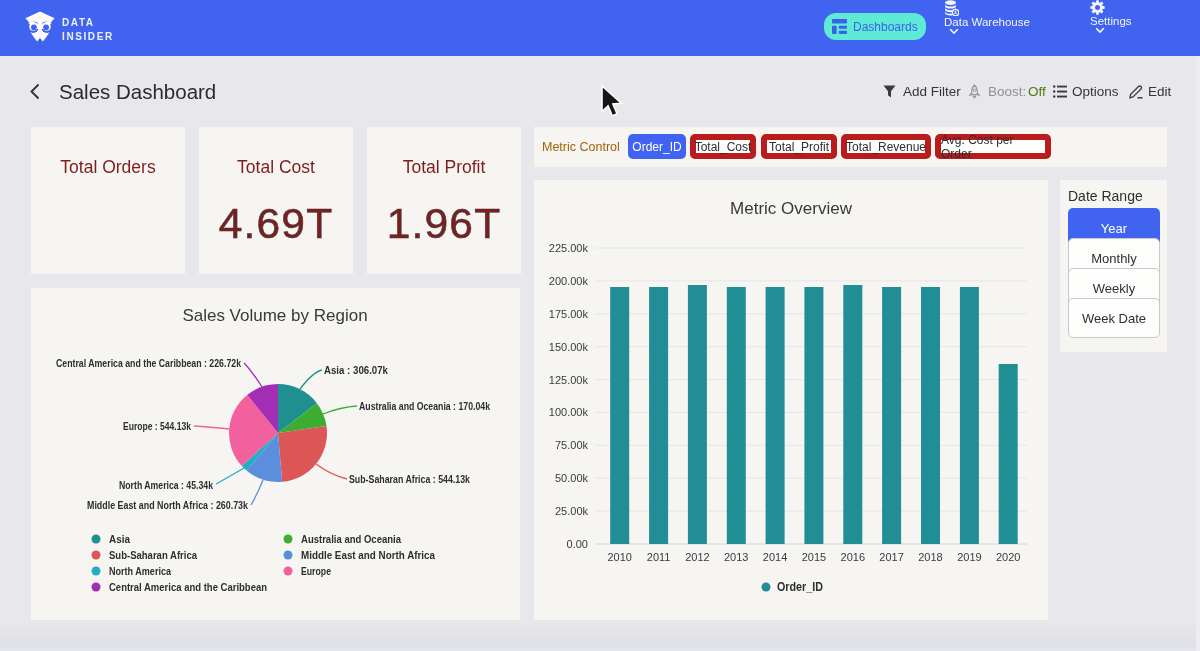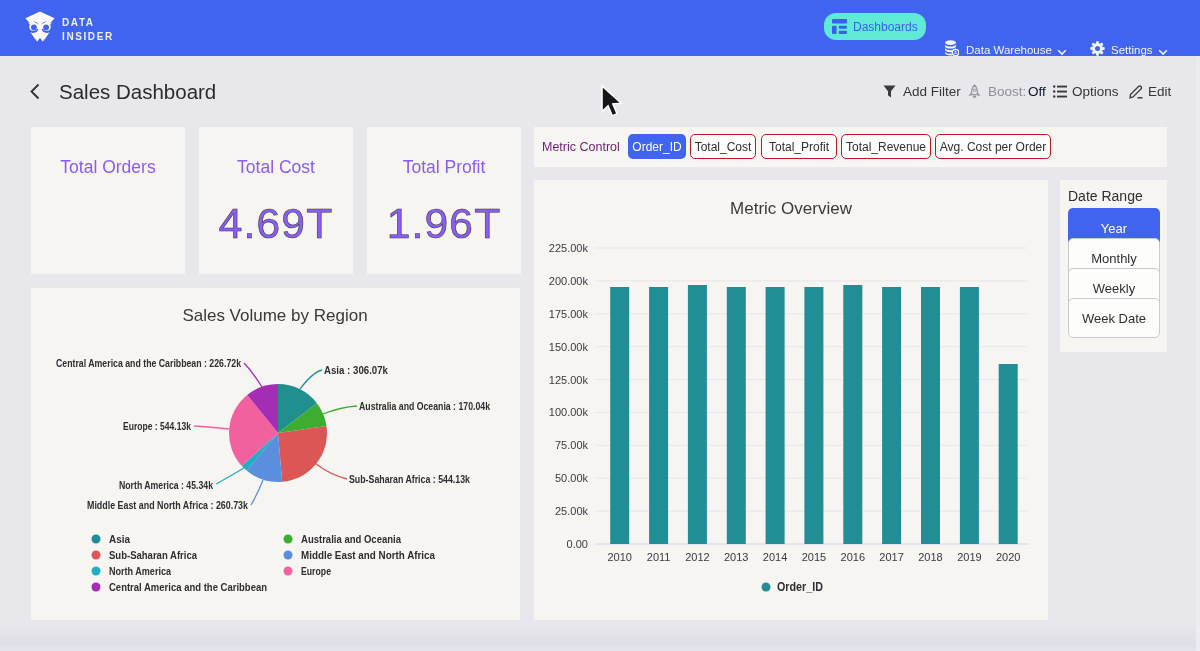--- a/index.html
+++ b/index.html
@@ -3,30 +3,30 @@
 <meta charset="utf-8">
 <style>
 * { margin:0; padding:0; box-sizing:border-box; }
 html,body { width:1200px; height:651px; overflow:hidden; }
 body { font-family:"Liberation Sans", sans-serif; background:#E8E7EC; position:relative; }
 .abs { position:absolute; }
 
 #hdr { position:absolute; left:0; top:0; width:1200px; height:56px; background:#4164F0; }
 #logo-text { position:absolute; left:62px; top:16px; color:#EDF0FB; font-size:10px; font-weight:bold; letter-spacing:1.6px; line-height:14px; }
 .pill { position:absolute; left:824px; top:13px; width:102px; height:27px; background:#5eead4; border-radius:12px; color:#3C60EE; font-size:12px; font-weight:500; display:flex; align-items:center; }
-.navitem { position:absolute; top:0; height:56px; display:flex; align-items:flex-end; color:#F3F5FD; font-size:11.5px; }
+.navitem { position:absolute; top:0; height:56px; display:flex; align-items:flex-start; color:#F3F5FD; font-size:11.5px;flex-direction:column; }
 
 .tbtxt { position:absolute; font-size:13.5px; color:#35353A; top:83.5px; }
 
 .card { position:absolute; background:#F6F5F2; }
-.kpi { top:127px; width:154px; height:147px; text-align:center; color:#8b5cf6; }
+.kpi { top:127px; width:154px; height:147px; text-align:center; color:#7f1d1d; }
 .kpi .t { margin-top:30px; font-size:17.5px; }
 .kpi .v { margin-top:22px; font-size:42.5px; font-weight:400; letter-spacing:1.2px; -webkit-text-stroke:0.6px #39393D; }
 
-.mbtn { position:absolute; top:134px; height:25px; border:1px solid #b91c1c; border-radius:5px; background:#FDFDFC; font-size:12px; color:#2F2F33; display:flex; align-items:center; justify-content:center; }
+.mbtn { position:absolute; top:134px; height:25px; border:6px solid #b91c1c; border-radius:5px; background:#FDFDFC; font-size:12px; color:#2F2F33; display:flex; align-items:center; justify-content:center; }
 
 .dbtn { position:absolute; left:1068px; width:92px; height:40px; border:1px solid #C9C9CD; border-radius:5px; background:#FDFDFC; font-size:13px; color:#2F2F33; display:flex; align-items:center; justify-content:center; }
 .sel { background:#4164F0 !important; color:#FFFFFF !important; border:none !important; }
 #botgrad { position:absolute; left:0; bottom:0; width:1200px; height:28px; background:linear-gradient(#E8E7EC,#E0DFE6 75%,#E3E6ED); }
 #scrollstrip { position:absolute; right:0; top:56px; width:4px; height:595px; background:#EDECF0; }
 </style>
 </head>
 <body>
 <div id="botgrad"></div>
 <div id="scrollstrip"></div>
@@ -86,21 +86,21 @@
 
 <svg class="abs" style="left:883px;top:85px" width="13" height="13" viewBox="0 0 13 13">
     <path d="M0.5 0.5 L12.5 0.5 L8 6.2 L8 12.5 L5 10.2 L5 6.2 Z" fill="#3A3A3E"></path>
   </svg>
 <div class="tbtxt" style="left:903px">Add Filter</div>
 <svg class="abs" style="left:968px;top:83.5px" width="13" height="15" viewBox="0 0 13 15">
   <path d="M6.5 1 C8.5 2.8 9.3 5.5 9.3 7.8 L9.3 10.5 L3.7 10.5 L3.7 7.8 C3.7 5.5 4.5 2.8 6.5 1 Z M3.7 8.5 L1.8 11.2 L3.7 10.8 Z M9.3 8.5 L11.2 11.2 L9.3 10.8 Z M5.4 11.5 L5.4 13.6 M7.6 11.5 L7.6 13.6 M6.5 11.5 L6.5 14.3" stroke="#96969E" stroke-width="1.1" fill="none"></path>
   <circle cx="6.5" cy="6.3" r="1.3" stroke="#96969E" stroke-width="1" fill="none"></circle>
 </svg>
 <div class="tbtxt" style="left:988px;color:#8F8F97">Boost:</div>
-<div class="tbtxt" style="left:1028px;color:#0f172a">Off</div>
+<div class="tbtxt" style="left:1028px;color:#4d7c0f">Off</div>
 <svg class="abs" style="left:1053px;top:85px" width="14" height="13" viewBox="0 0 14 13">
   <circle cx="1.2" cy="1.5" r="1.2" fill="#3A3A3E"></circle>
     <rect x="4" y="0.6" width="10" height="1.9" fill="#3A3A3E"></rect>
   <circle cx="1.2" cy="6.5" r="1.2" fill="#3A3A3E"></circle>
     <rect x="4" y="5.6" width="10" height="1.9" fill="#3A3A3E"></rect>
   <circle cx="1.2" cy="11.5" r="1.2" fill="#3A3A3E"></circle>
     <rect x="4" y="10.6" width="10" height="1.9" fill="#3A3A3E"></rect>
 </svg>
 <div class="tbtxt" style="left:1072px">Options</div>
 <svg class="abs" style="left:1129px;top:84px" width="15" height="15" viewBox="0 0 15 15">
@@ -119,21 +119,21 @@
 <div class="card kpi" style="left:199px">
     <div class="t">Total Cost</div>
     <div class="v">4.69T</div>
   </div>
 <div class="card kpi" style="left:367px">
     <div class="t">Total Profit</div>
     <div class="v">1.96T</div>
   </div>
 
 <div class="card" style="left:534px;top:127px;width:633px;height:40px"></div>
-<div class="abs" style="left:542px;top:140px;font-size:12.5px;font-weight:500;color:#701a75">Metric Control</div>
+<div class="abs" style="left:542px;top:140px;font-size:12.5px;font-weight:500;color:#a16207">Metric Control</div>
 <div class="mbtn sel" style="left:628px;width:58px">Order_ID</div>
 <div class="mbtn" style="left:690px;width:66px">Total_Cost</div>
 <div class="mbtn" style="left:761px;width:76px">Total_Profit</div>
 <div class="mbtn" style="left:841px;width:90px">Total_Revenue</div>
 <div class="mbtn" style="left:935px;width:116px">Avg. Cost per Order</div>
 
 <div class="card" style="left:534px;top:180px;width:514px;height:440px"></div>
 <svg class="abs" style="left:534px;top:180px" width="514" height="440" id="barchart">
     <text x="257" y="34" text-anchor="middle" font-size="17" fill="#39393D">Metric Overview</text>
     <line x1="61" y1="364.0" x2="493" y2="364.0" stroke="#CBD4EE" stroke-width="1"></line>

